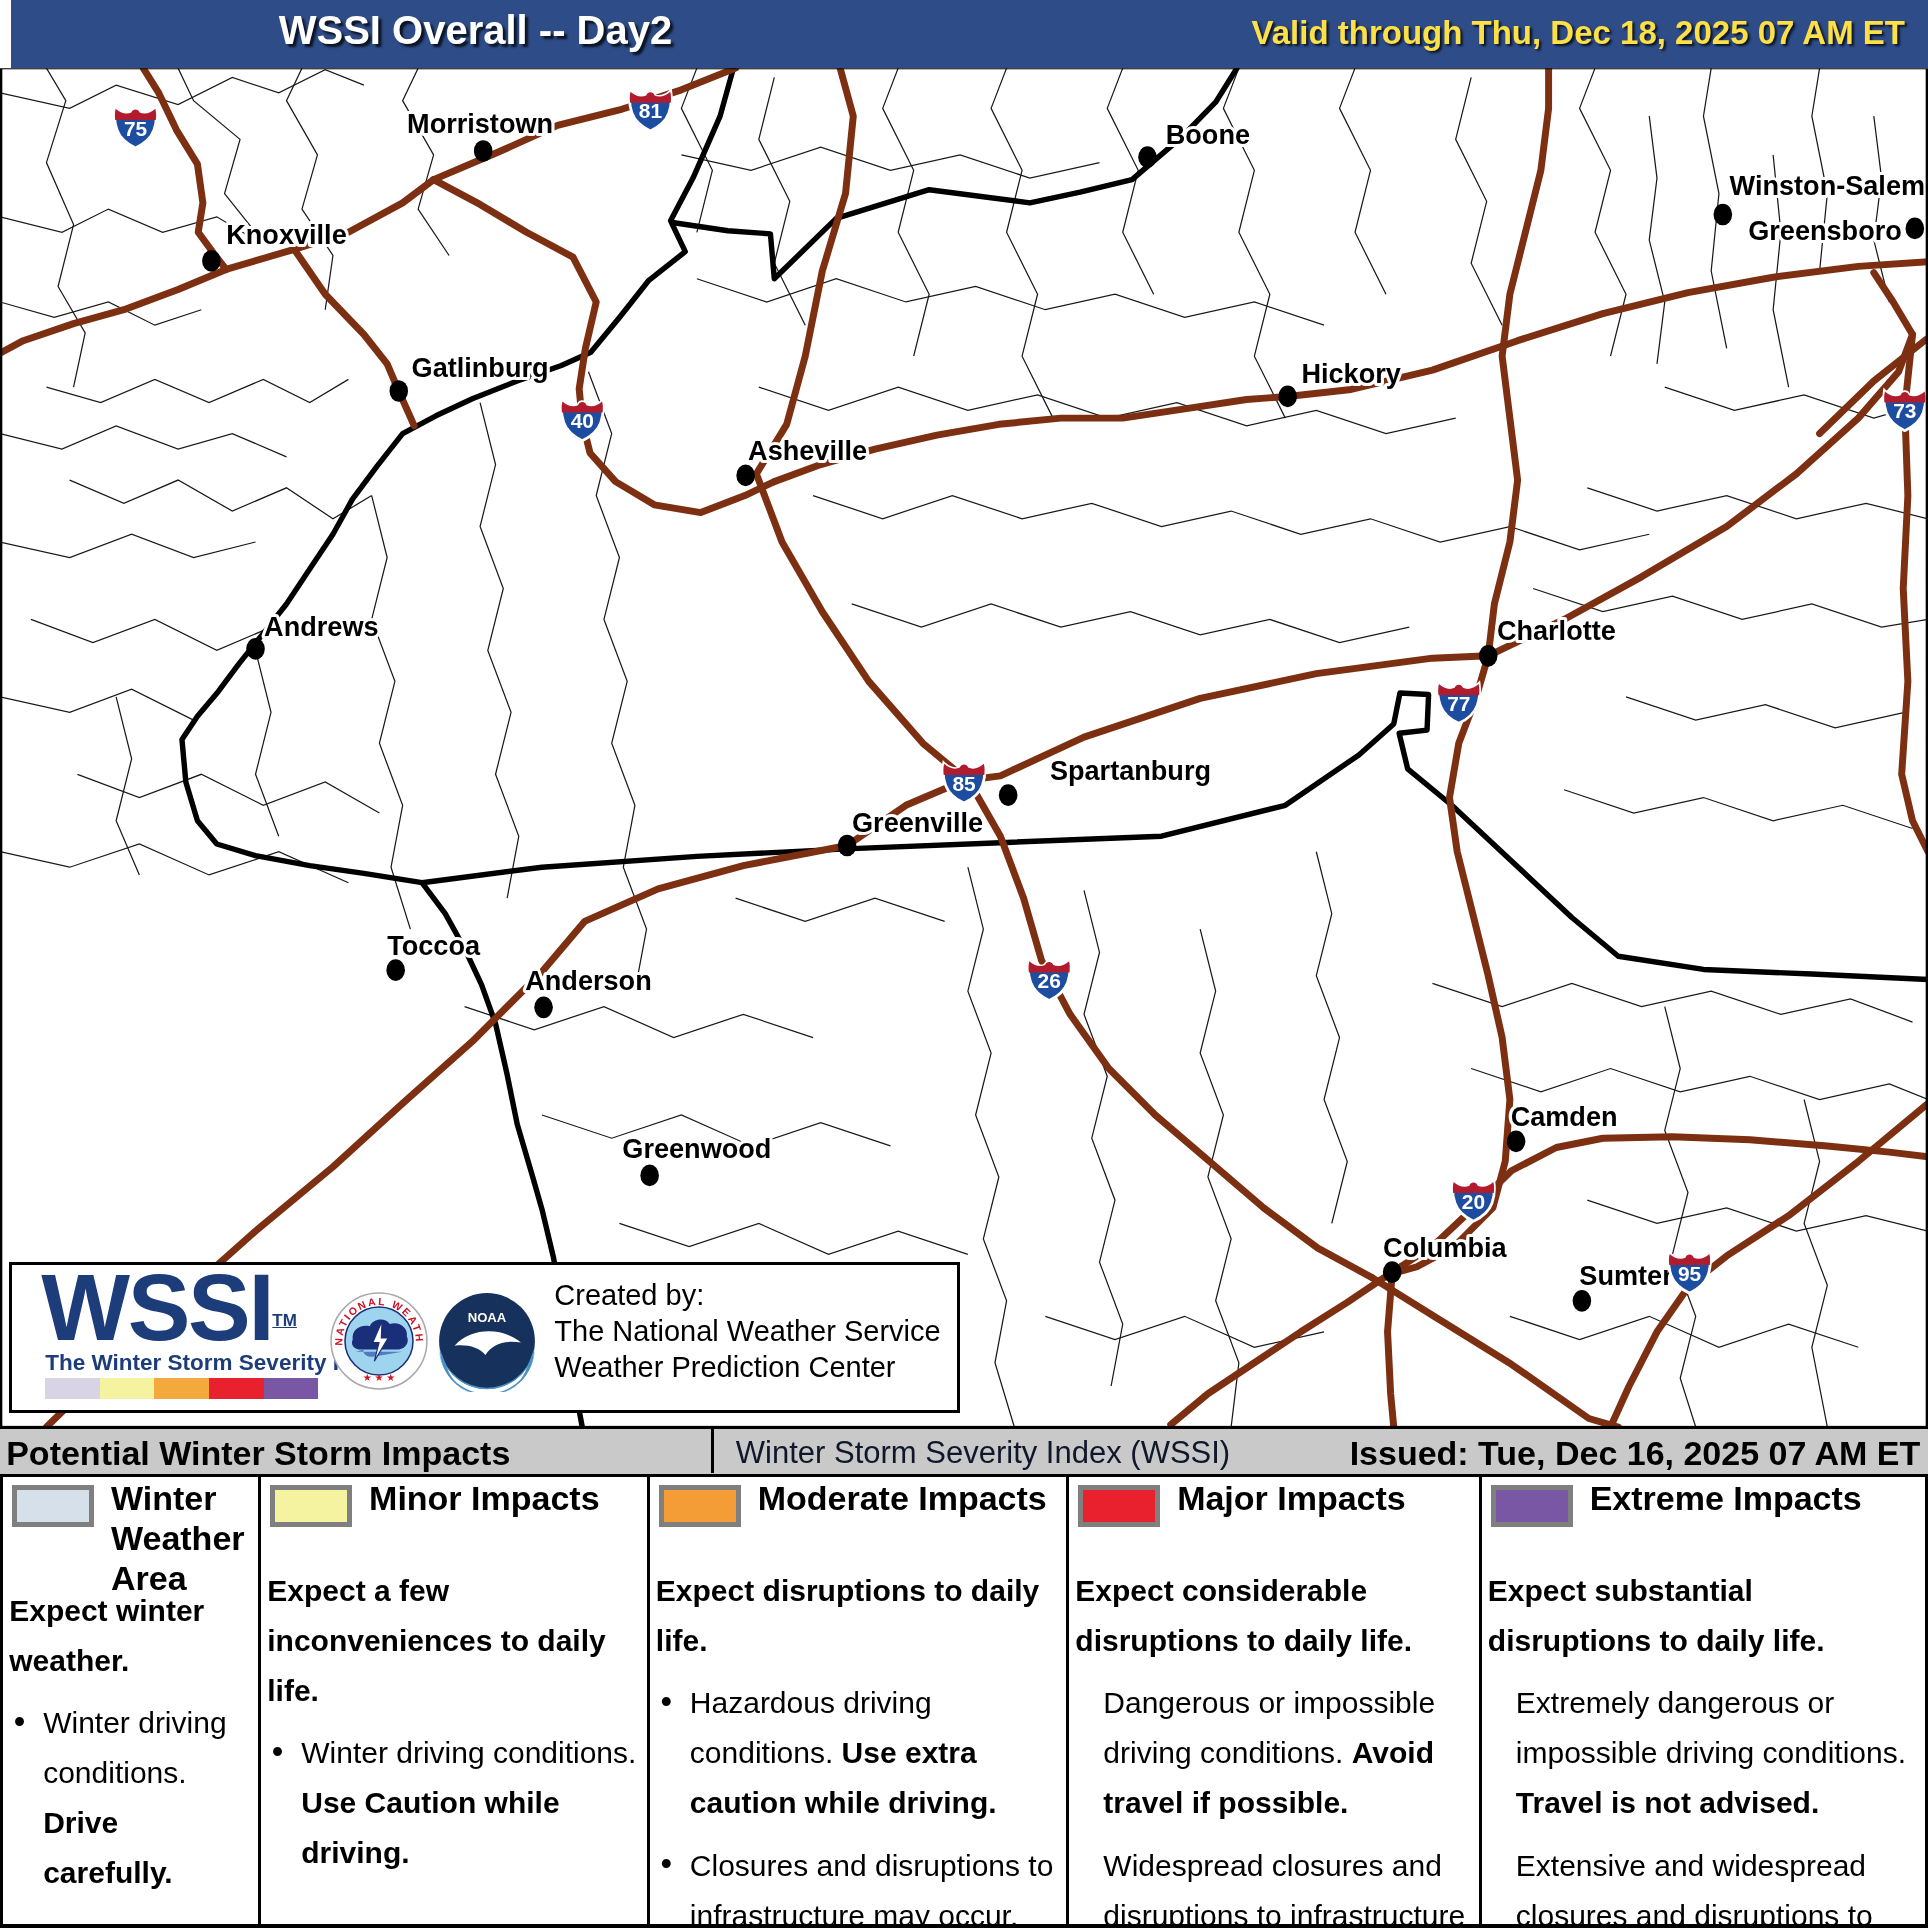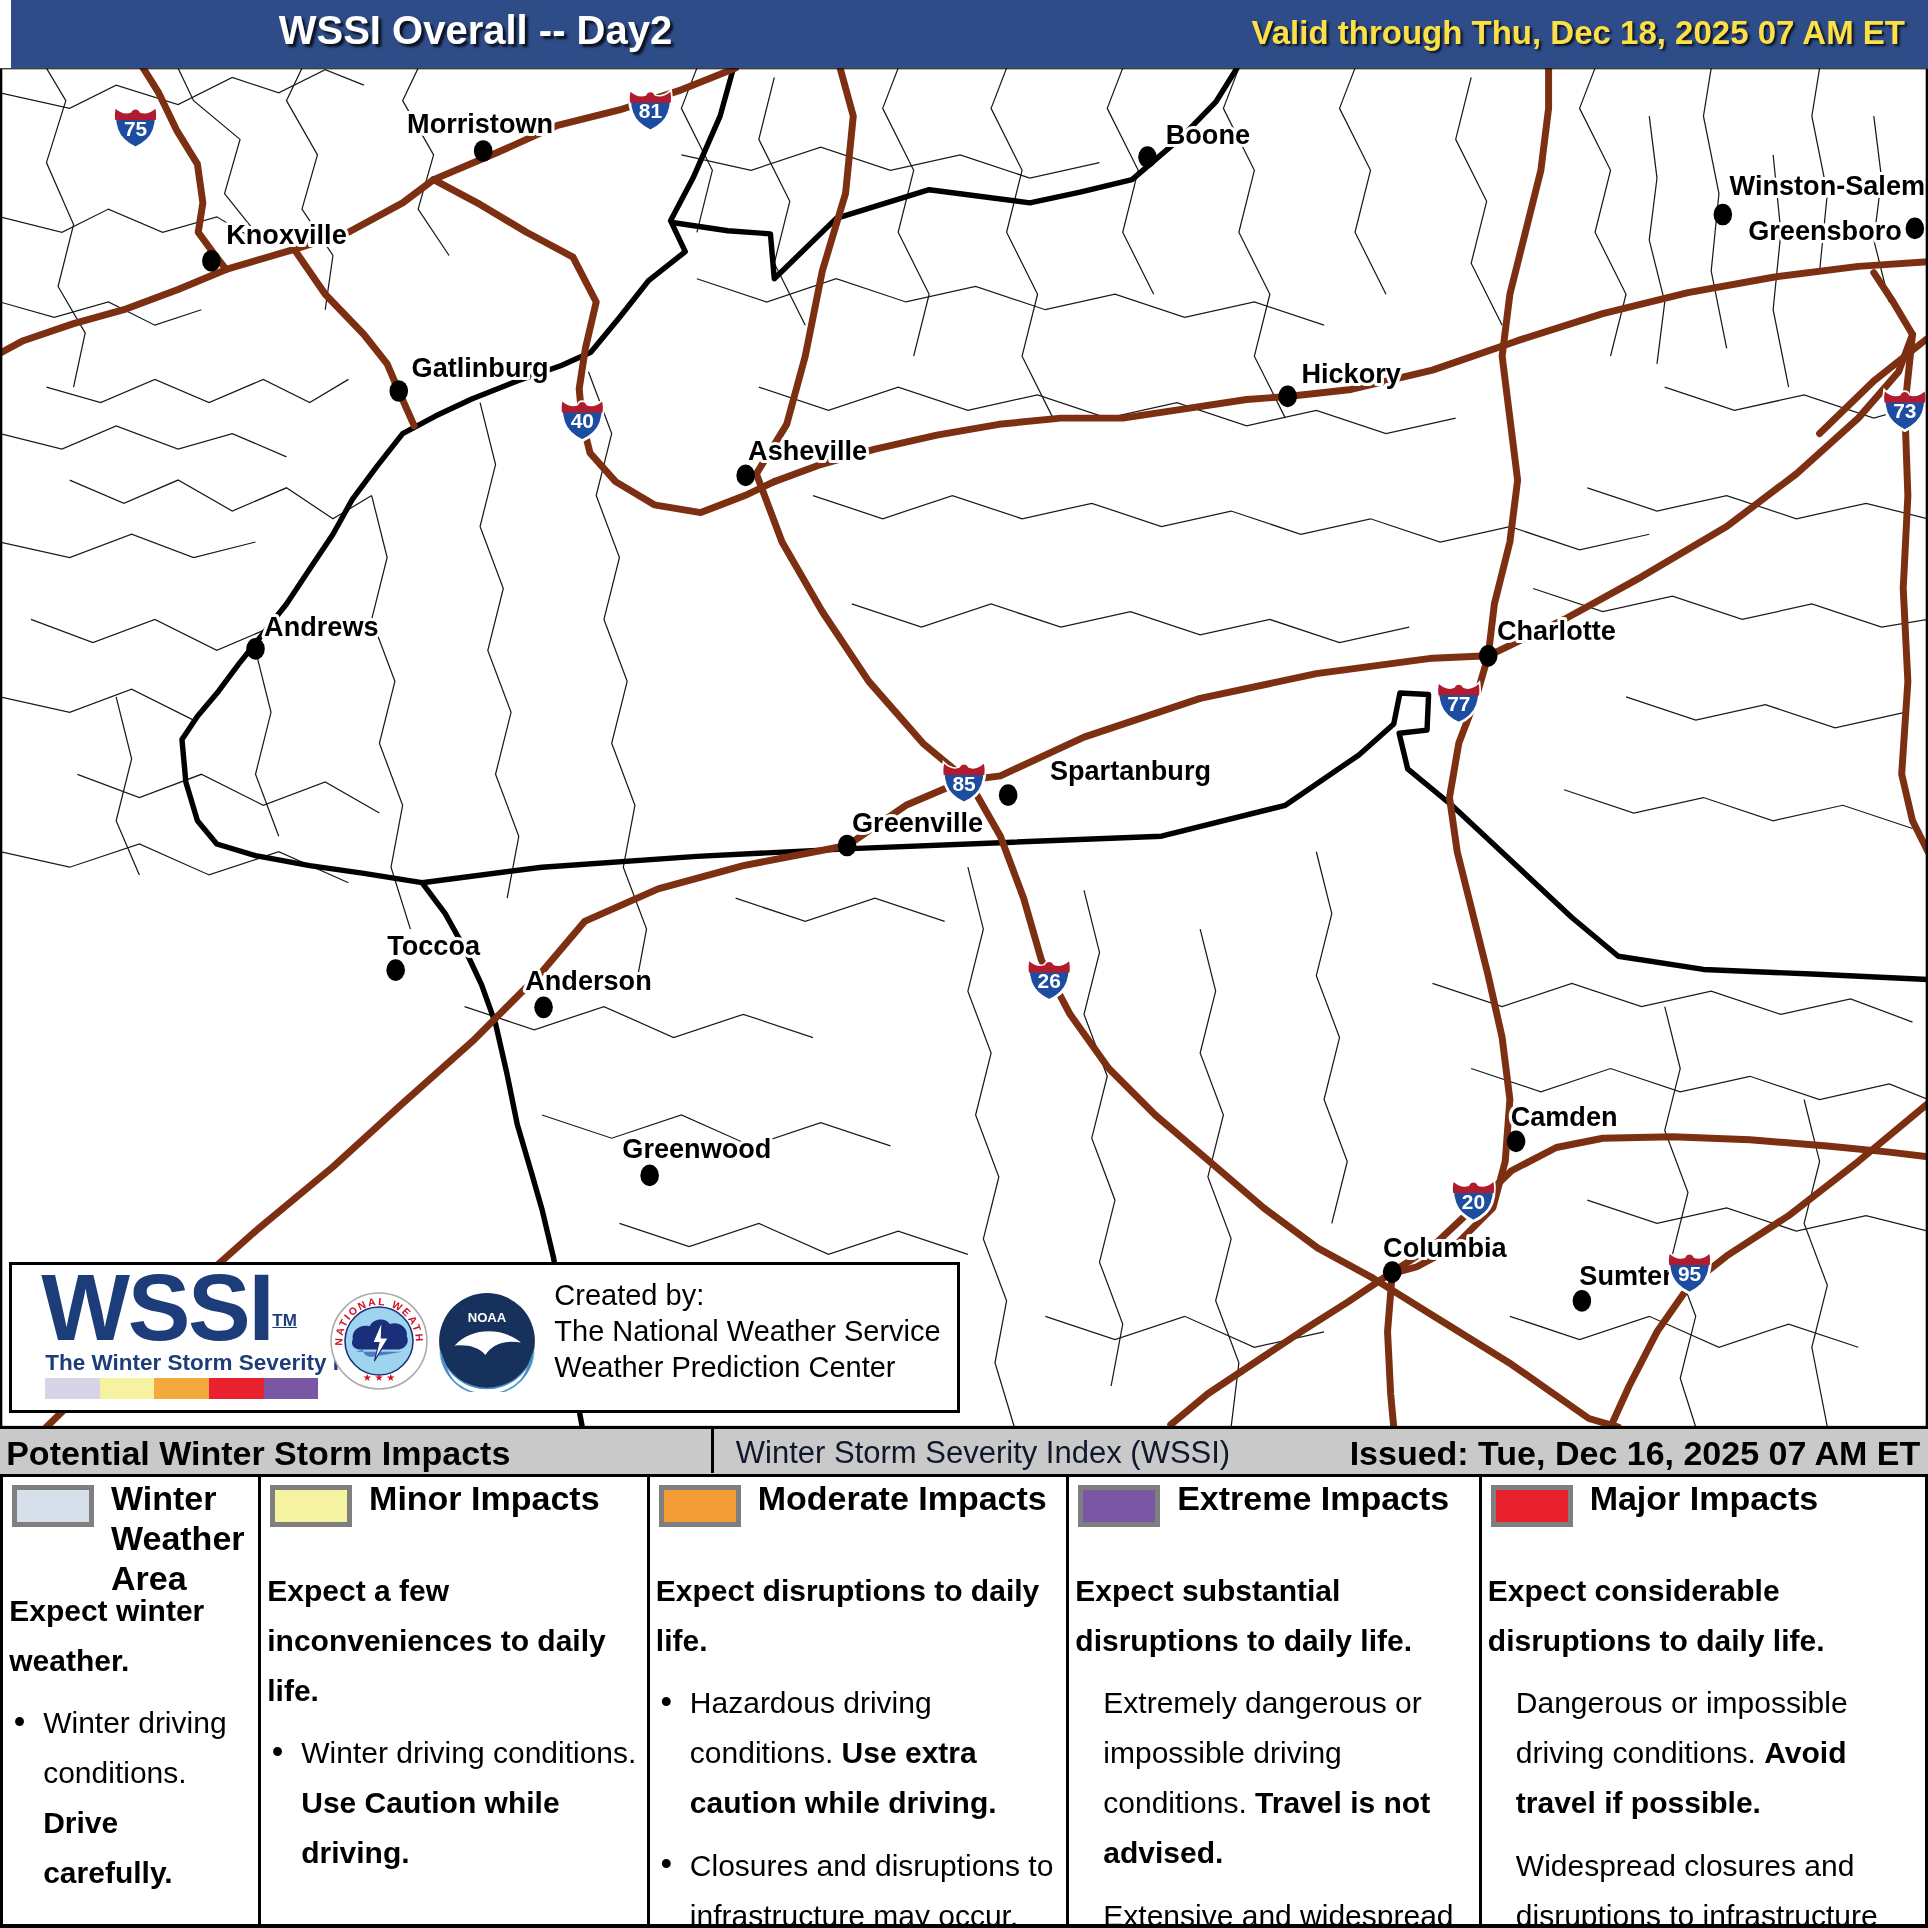--- a/index.html
+++ b/index.html
@@ -301,34 +301,34 @@
       <div class="legend-col">
         <div class="swatch" style="background: rgb(244, 156, 54);"></div>
         <div class="col-title">Moderate Impacts</div>
         <div class="col-content">
           <div class="col-lead">Expect disruptions to daily life.</div>
           <div class="item"><span class="bdot">•</span><span>Hazardous driving conditions. </span><span class="bold">Use extra caution while driving.</span></div>
           <div class="item"><span class="bdot">•</span><span>Closures and disruptions to infrastructure may occur.</span></div>
         </div>
       </div>
       <div class="legend-col">
+        <div class="swatch" style="background: rgb(233, 32, 45);"></div>
+        <div class="col-title">Major Impacts</div>
+        <div class="col-content">
+          <div class="col-lead">Expect considerable disruptions to daily life.</div>
+          <div class="item nobullet"><span>Dangerous or impossible driving conditions. </span><span class="bold">Avoid travel if possible.</span></div>
+          <div class="item nobullet"><span>Widespread closures and disruptions to infrastructure may occur.</span></div>
+        </div>
+      </div>
+      <div class="legend-col">
         <div class="swatch" style="background: rgb(122, 87, 165);"></div>
         <div class="col-title">Extreme Impacts</div>
         <div class="col-content">
           <div class="col-lead">Expect substantial disruptions to daily life.</div>
           <div class="item nobullet"><span>Extremely dangerous or impossible driving conditions. </span><span class="bold">Travel is not advised.</span></div>
           <div class="item nobullet"><span>Extensive and widespread closures and disruptions to infrastructure may occur.</span></div>
           <div class="item nobullet"><span>Life-saving actions may be needed.</span></div>
         </div>
       </div>
-      <div class="legend-col">
-        <div class="swatch" style="background: rgb(233, 32, 45);"></div>
-        <div class="col-title">Major Impacts</div>
-        <div class="col-content">
-          <div class="col-lead">Expect considerable disruptions to daily life.</div>
-          <div class="item nobullet"><span>Dangerous or impossible driving conditions. </span><span class="bold">Avoid travel if possible.</span></div>
-          <div class="item nobullet"><span>Widespread closures and disruptions to infrastructure may occur.</span></div>
-        </div>
-      </div>
     </div>
 
 </div>
 
 
 </body></html>

